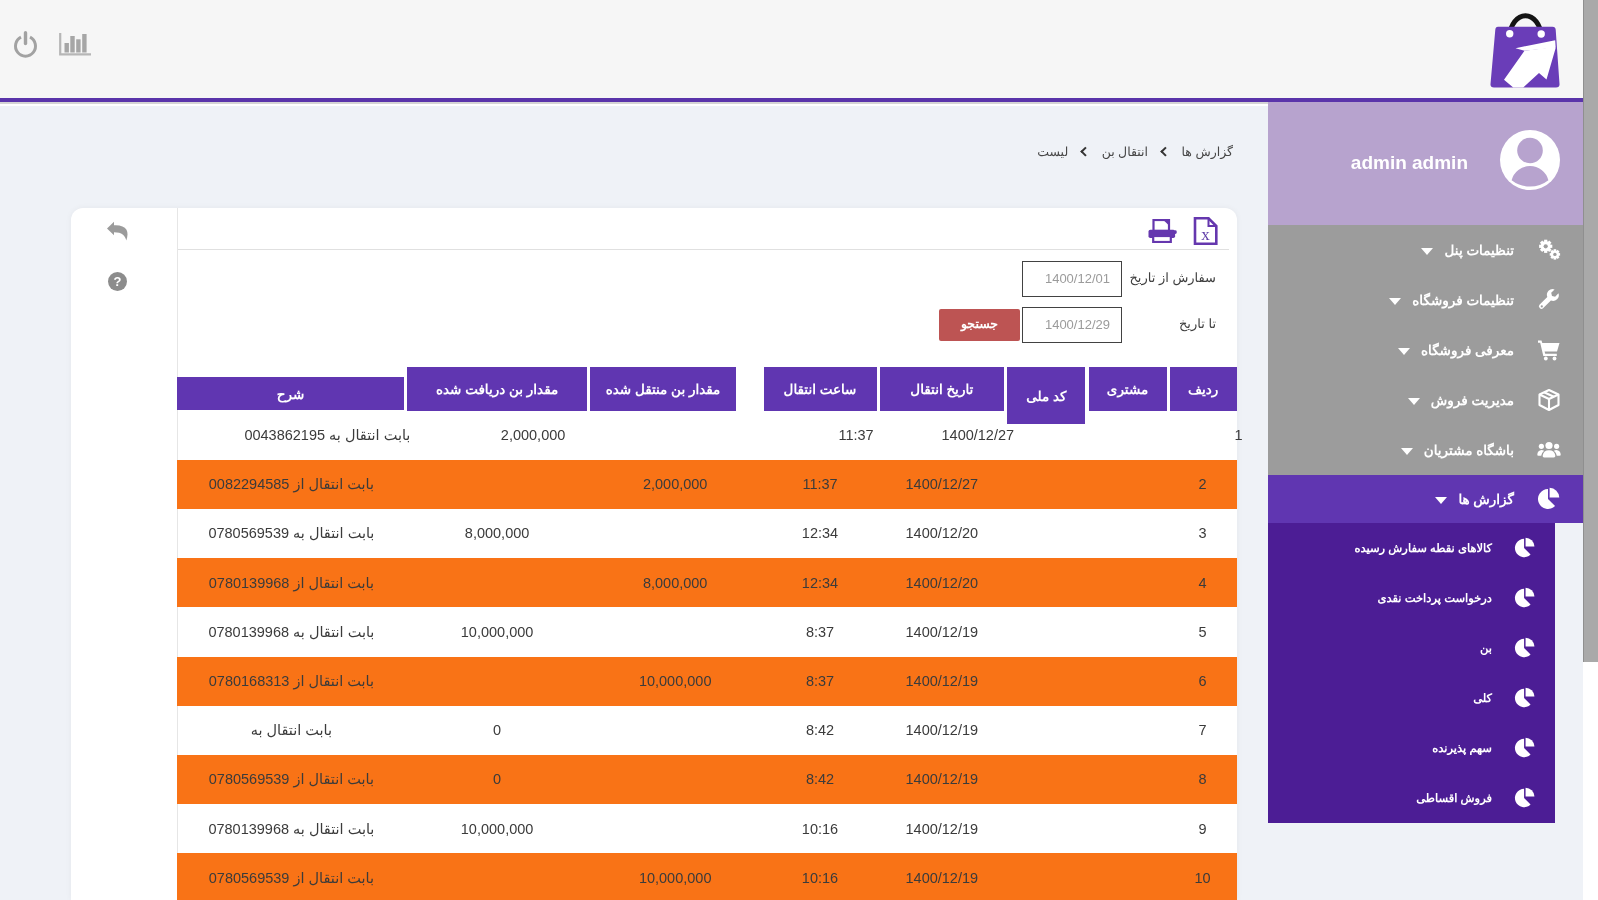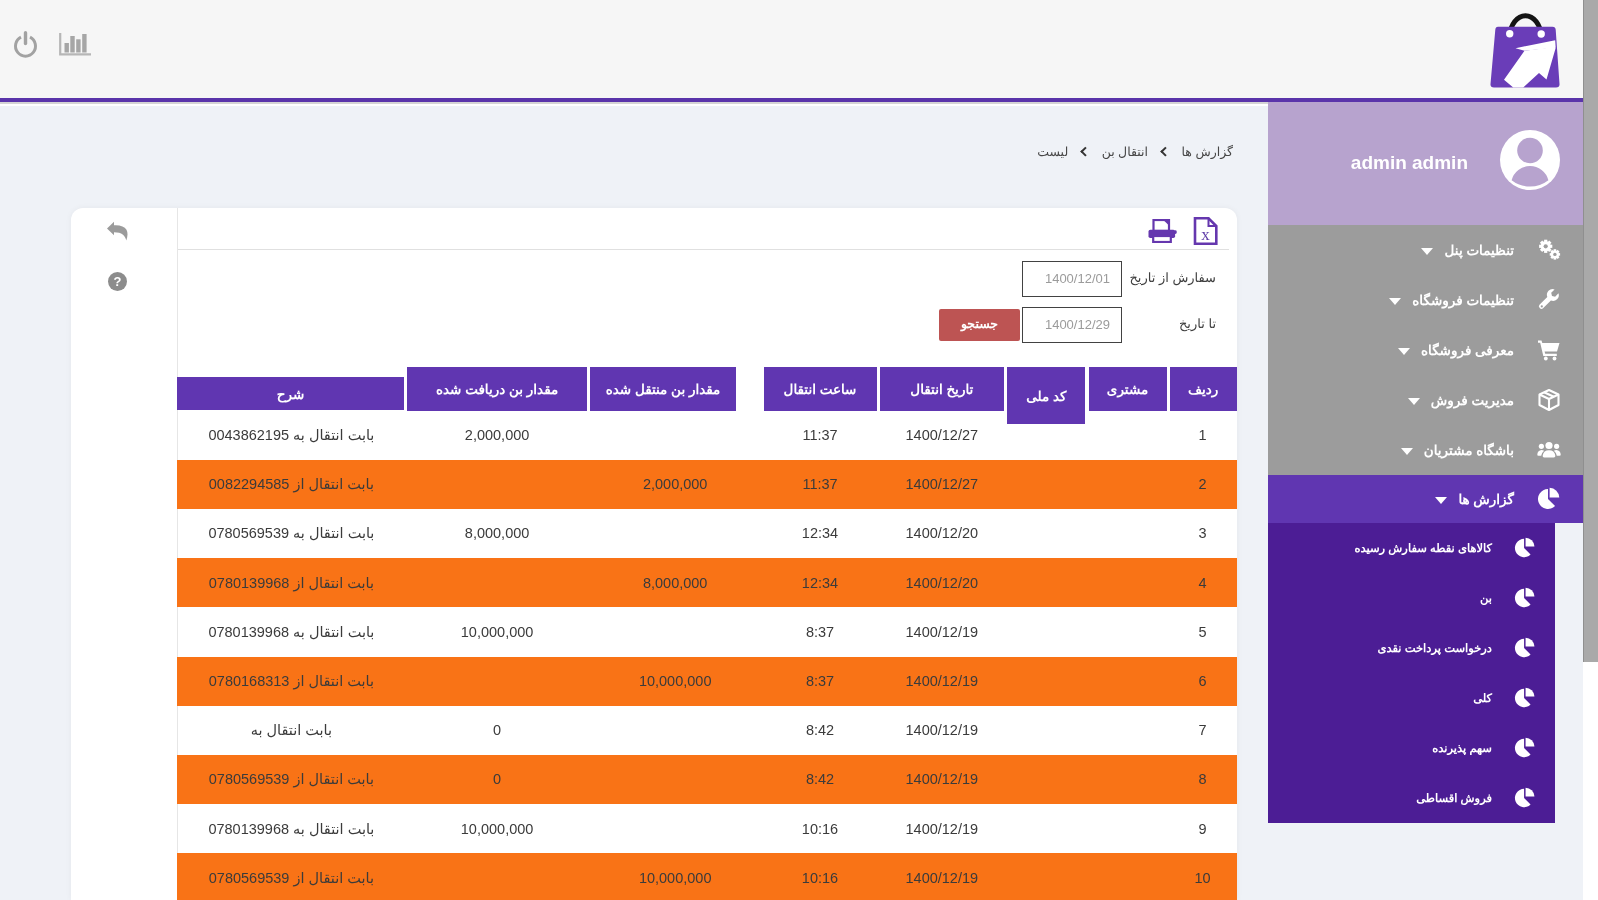--- a/index.html
+++ b/index.html
@@ -124,21 +124,21 @@
   <div class="abs th" style="left:1007.1px; top:367px; width:78.4px; height:57px;">
     <span>کد ملی</span>
   </div>
   <div class="abs th" style="left:1088.5px; top:367px; width:78.0px; height:43.5px;">
     <span>مشتری</span>
   </div>
   <div class="abs th" style="left:1169.5px; top:367px; width:67.5px; height:43.5px;">
     <span>ردیف</span>
   </div>
 
-  <div class="abs row" style="top:410.5px;">
+  <div class="abs row" style="top:410.5px;margin-left:36px;">
     <span class="cell" style="left:114.4px;">بابت انتقال به 0043862195</span>
     <span class="cell" style="left:320.1px;">2,000,000</span>
     <span class="cell" style="left:643.0px;">11:37</span>
     <span class="cell" style="left:764.8px;">1400/12/27</span>
     <span class="cell" style="left:1025.5px;">1</span>
   </div>
   <div class="abs row alt" style="top:459.7px;">
     <span class="cell" style="left:114.4px;">بابت انتقال از 0082294585</span>
     <span class="cell" style="left:498.2px;">2,000,000</span>
     <span class="cell" style="left:643.0px;">11:37</span>
@@ -280,34 +280,34 @@
         </svg>
       </div>
       <div class="sitem">
         <span class="stext">کالاهای نقطه سفارش رسیده</span>
         <svg class="sicon" viewBox="0 0 24 24">
           <path fill="#fff" d="M 11 12 L 11 2 A 10 10 0 1 0 18.07 19.07 Z"></path>
           <path fill="#fff" d="M 12.6 10.4 L 12.6 0.7 A 10.1 10.1 0 0 1 22.3 10.4 Z"></path>
         </svg>
       </div>
       <div class="sitem">
+        <span class="stext">درخواست پرداخت نقدی</span>
+        <svg class="sicon" viewBox="0 0 24 24">
+          <path fill="#fff" d="M 11 12 L 11 2 A 10 10 0 1 0 18.07 19.07 Z"></path>
+          <path fill="#fff" d="M 12.6 10.4 L 12.6 0.7 A 10.1 10.1 0 0 1 22.3 10.4 Z"></path>
+        </svg>
+      </div>
+      <div class="sitem">
         <span class="stext">بن</span>
         <svg class="sicon" viewBox="0 0 24 24">
           <path fill="#fff" d="M 11 12 L 11 2 A 10 10 0 1 0 18.07 19.07 Z"></path>
           <path fill="#fff" d="M 12.6 10.4 L 12.6 0.7 A 10.1 10.1 0 0 1 22.3 10.4 Z"></path>
         </svg>
       </div>
       <div class="sitem">
-        <span class="stext">درخواست پرداخت نقدی</span>
-        <svg class="sicon" viewBox="0 0 24 24">
-          <path fill="#fff" d="M 11 12 L 11 2 A 10 10 0 1 0 18.07 19.07 Z"></path>
-          <path fill="#fff" d="M 12.6 10.4 L 12.6 0.7 A 10.1 10.1 0 0 1 22.3 10.4 Z"></path>
-        </svg>
-      </div>
-      <div class="sitem">
         <span class="stext">کلی</span>
         <svg class="sicon" viewBox="0 0 24 24">
           <path fill="#fff" d="M 11 12 L 11 2 A 10 10 0 1 0 18.07 19.07 Z"></path>
           <path fill="#fff" d="M 12.6 10.4 L 12.6 0.7 A 10.1 10.1 0 0 1 22.3 10.4 Z"></path>
         </svg>
       </div>
       <div class="sitem">
         <span class="stext">سهم پذیرنده</span>
         <svg class="sicon" viewBox="0 0 24 24">
           <path fill="#fff" d="M 11 12 L 11 2 A 10 10 0 1 0 18.07 19.07 Z"></path>

